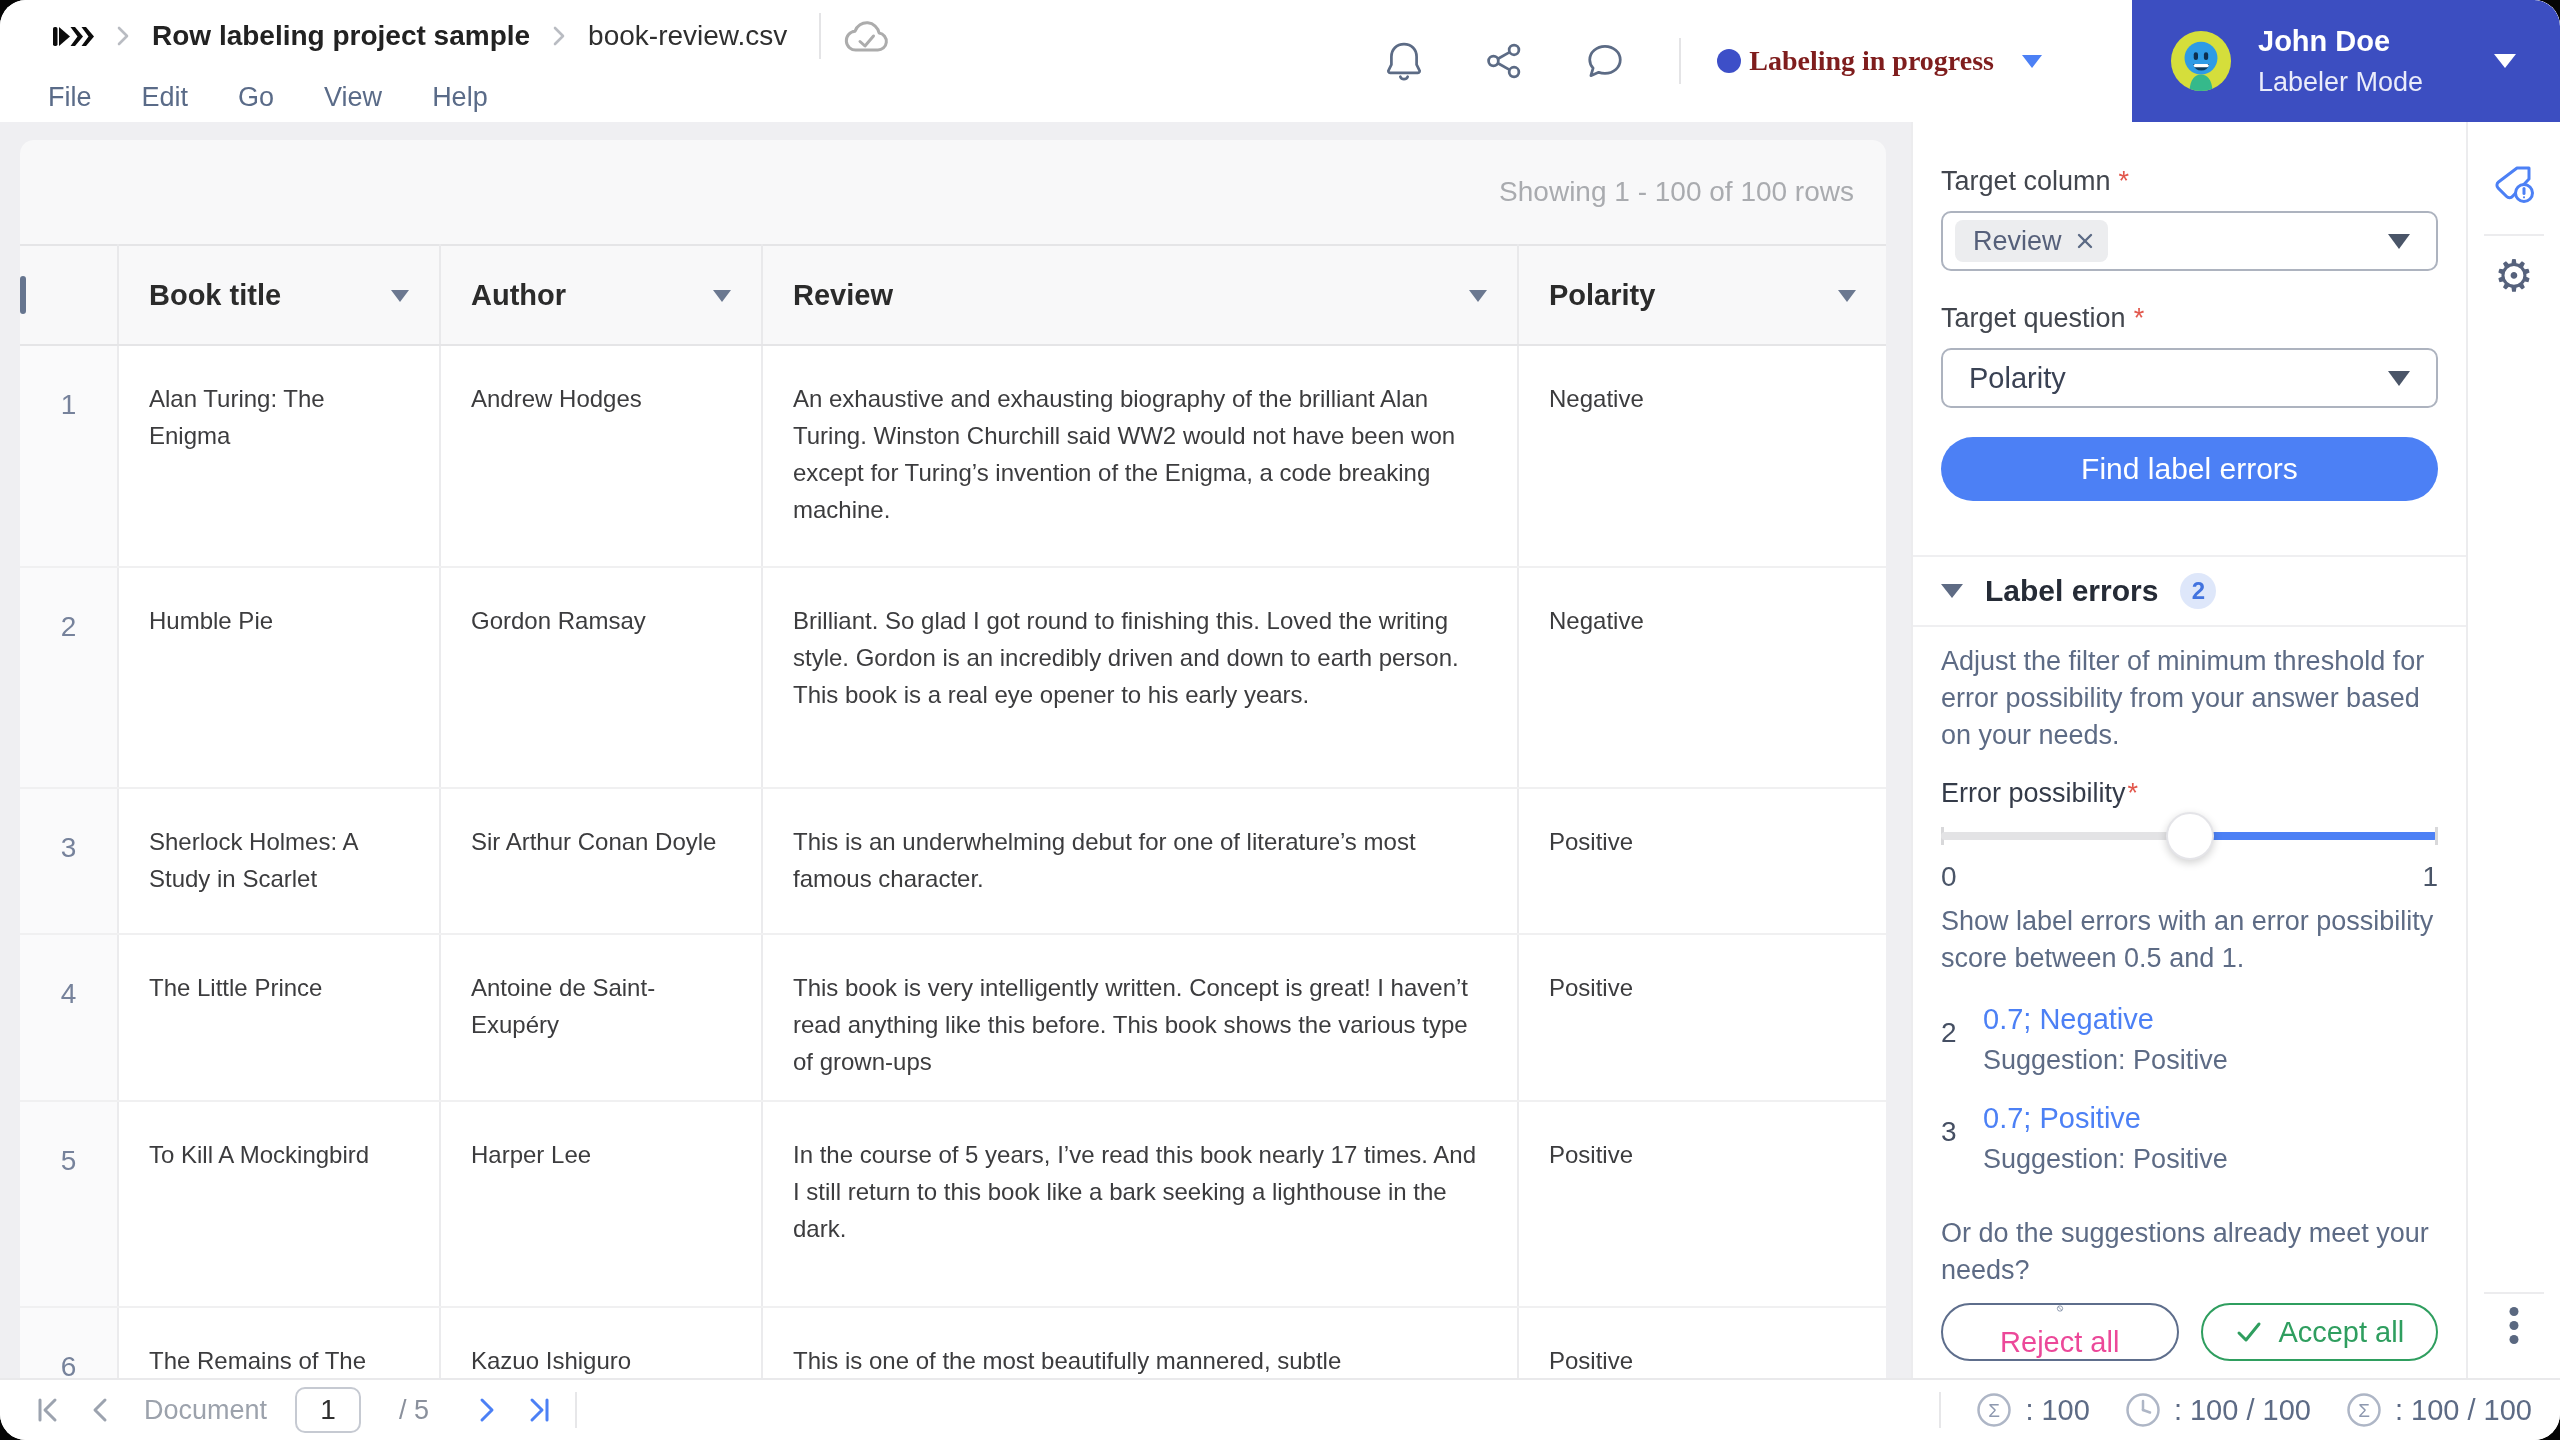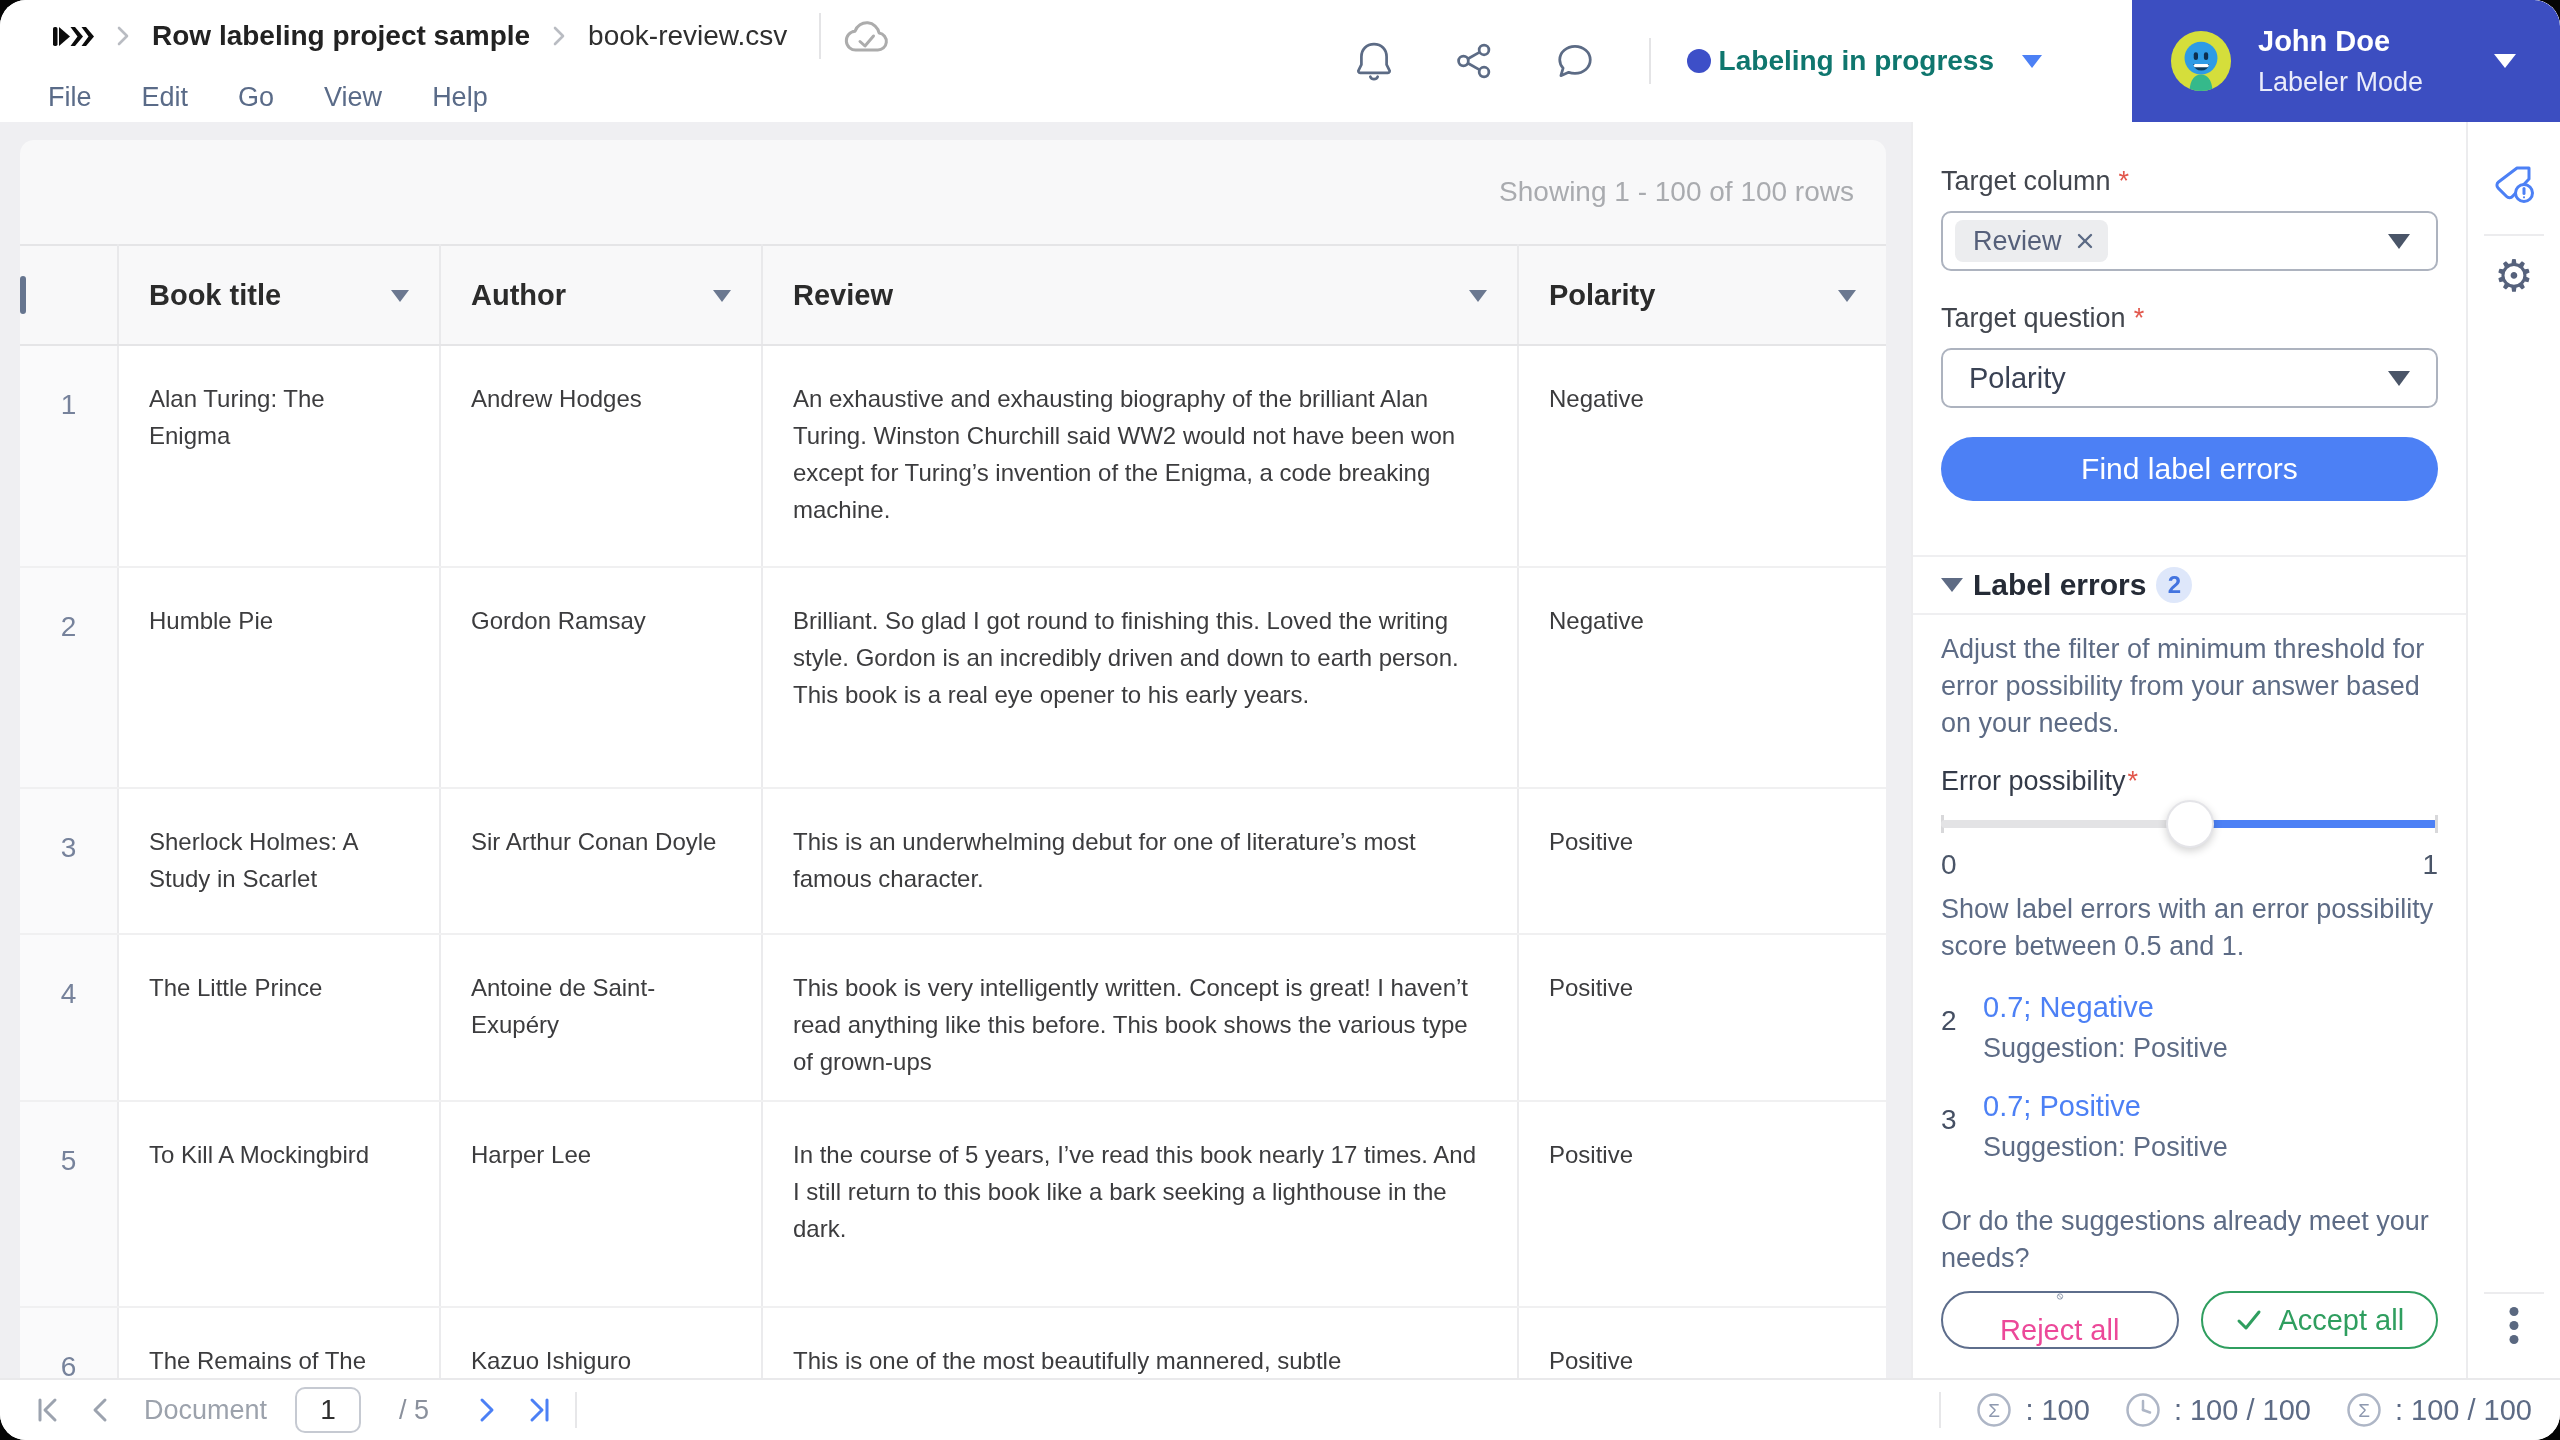--- a/index.html
+++ b/index.html
@@ -10,21 +10,21 @@
   .topbar{position:absolute;top:0;left:0;right:0;height:122px;background:#fff;}
   .breadcrumb{position:absolute;left:52px;top:0;height:72px;display:flex;align-items:center;gap:22px;}
   .crumb-project{font-size:28px;font-weight:700;color:#222;}
   .crumb-file{font-size:28px;font-weight:400;color:#2F2F2F;}
   .vdiv{width:2px;height:46px;background:#E4E4E6;margin-left:10px;}
   .menubar{position:absolute;left:48px;top:72px;height:50px;display:flex;align-items:center;gap:50px;font-size:27px;color:#5A6B88;}
   .menubar span{cursor:default;}
   .topbar-tools{position:absolute;right:518px;top:0;height:122px;display:flex;align-items:center;}
   .tool-icon{display:flex;align-items:center;}
   .status-dot{width:24px;height:24px;border-radius:50%;background:#3D4FC8;}
-  .status-label{font-size:28px;font-weight:700;color:#0f766e;margin-left:8px;}
+  .status-label{font-size:28px;font-weight:700;color:#7f1d1d;margin-left:8px;font-family:Liberation Serif, serif;}
   .tri-blue{width:0;height:0;border-left:10px solid transparent;border-right:10px solid transparent;border-top:13px solid #4C80F5;margin-left:28px;}
   .user-panel{position:absolute;right:0;top:0;width:428px;height:122px;background:#3C4EC1;border-top-right-radius:26px;display:flex;align-items:center;}
   .user-text{margin-left:26px;display:flex;flex-direction:column;gap:9px;}
   .user-name{font-size:29px;font-weight:700;color:#fff;}
   .user-mode{font-size:27px;color:#EAECFA;}
   .tri-white{width:0;height:0;border-left:11px solid transparent;border-right:11px solid transparent;border-top:14px solid #fff;margin-left:auto;margin-right:44px;}
 
   
   .content{position:absolute;top:122px;left:0;right:0;bottom:62px;display:flex;}
   .table-area{flex:1;background:#EFEFF2;position:relative;}
@@ -47,21 +47,21 @@
   .p-label.second{margin-top:32px;}
   .req{color:#E2574C;margin-left:8px;}
   .req.tight{margin-left:2px;}
   .select{height:60px;border:2px solid #ADB3BF;border-radius:10px;margin:14px 28px 0;display:flex;align-items:center;padding:0 24px 0 12px;position:relative;background:#fff;}
   .tri-select{position:absolute;right:26px;top:50%;margin-top:-7px;width:0;height:0;border-left:11px solid transparent;border-right:11px solid transparent;border-top:15px solid #4A5568;}
   .chip{background:#ECEDEF;border-radius:8px;height:42px;display:flex;align-items:center;gap:14px;padding:0 14px 0 18px;font-size:27px;color:#56607A;}
   .select-value{font-size:29px;color:#3A4254;padding-left:14px;}
   .find-btn{height:64px;margin:29px 28px 0;border-radius:32px;background:#4C80F5;color:#fff;font-size:30px;display:flex;align-items:center;justify-content:center;cursor:pointer;}
   .pdivider{height:2px;background:#EFEFF1;margin-top:54px;}
   .pdivider.tight{margin-top:0;}
-  .section-head{height:56px;display:flex;align-items:center;padding:0 28px;gap:10px;}
+  .section-head{height:68px;display:flex;align-items:center;padding:0 28px;gap:22px;}
   .tri-collapse{width:0;height:0;border-left:11px solid transparent;border-right:11px solid transparent;border-top:14px solid #5E6B84;}
   .section-title{font-size:30px;font-weight:700;color:#252B36;}
   .badge{width:36px;height:36px;border-radius:50%;background:#DEE7FA;color:#4273DF;font-size:24px;font-weight:700;display:flex;align-items:center;justify-content:center;}
   .desc{margin:16px 28px 0;font-size:27px;line-height:37px;color:#5D6B85;}
   .ep-label{margin:24px 28px 0;font-size:27px;color:#343B49;}
   .slider{margin:14px 28px 0;height:26px;position:relative;}
   .track-l{position:absolute;left:0;width:50%;top:9px;height:8px;background:#E3E3E5;border-radius:4px 0 0 4px;}
   .track-r{position:absolute;left:50%;right:0;top:9px;height:8px;background:#4C80F5;border-radius:0 4px 4px 0;}
   .tick{position:absolute;top:4px;width:3px;height:18px;background:#D8D8DA;}
   .tick.left{left:0;}.tick.right{right:0;}

